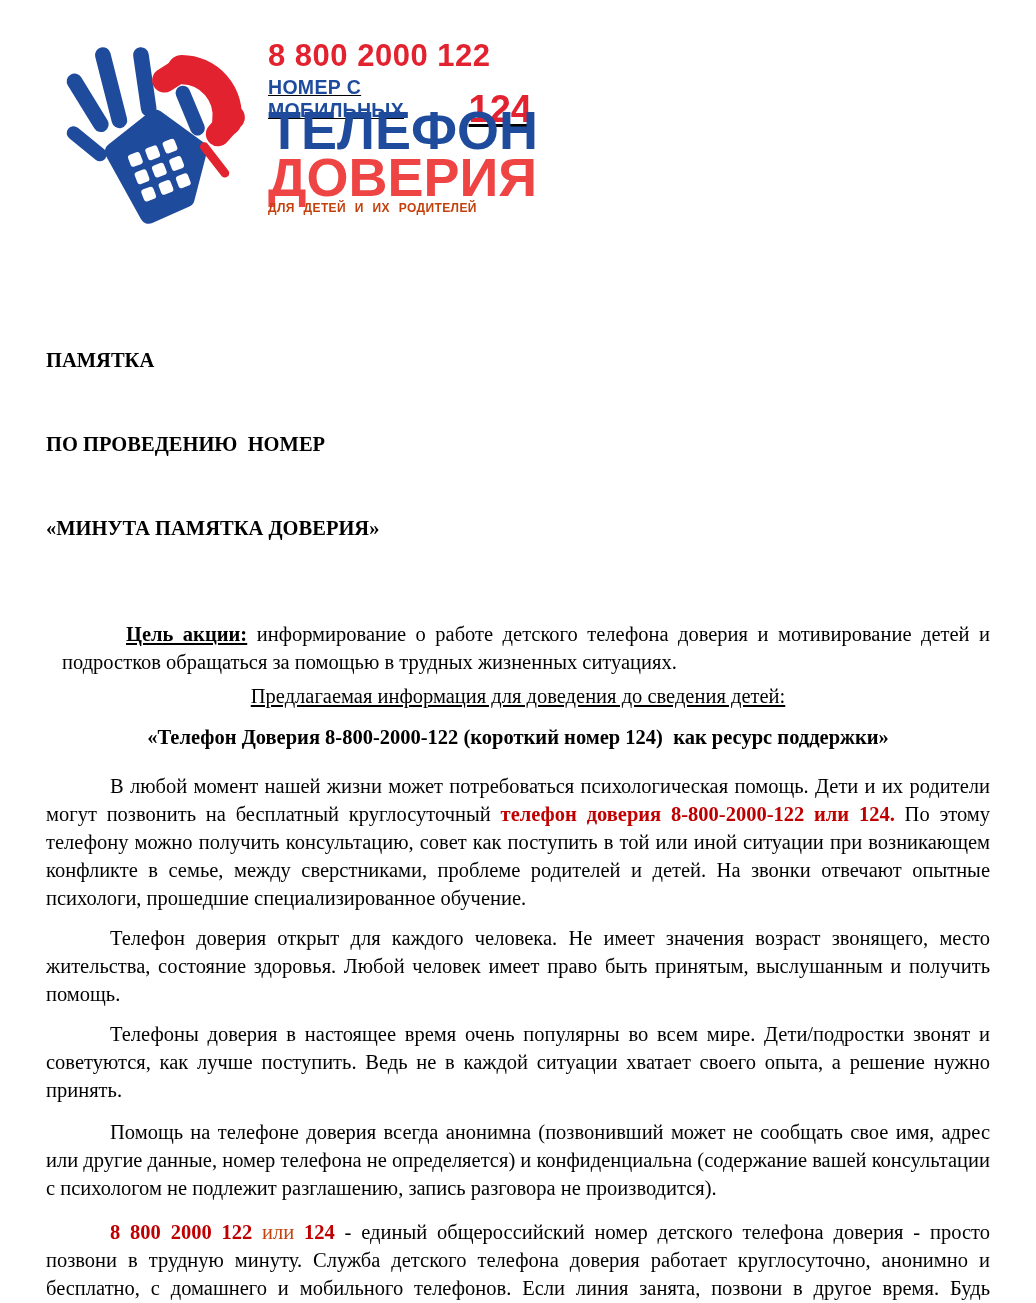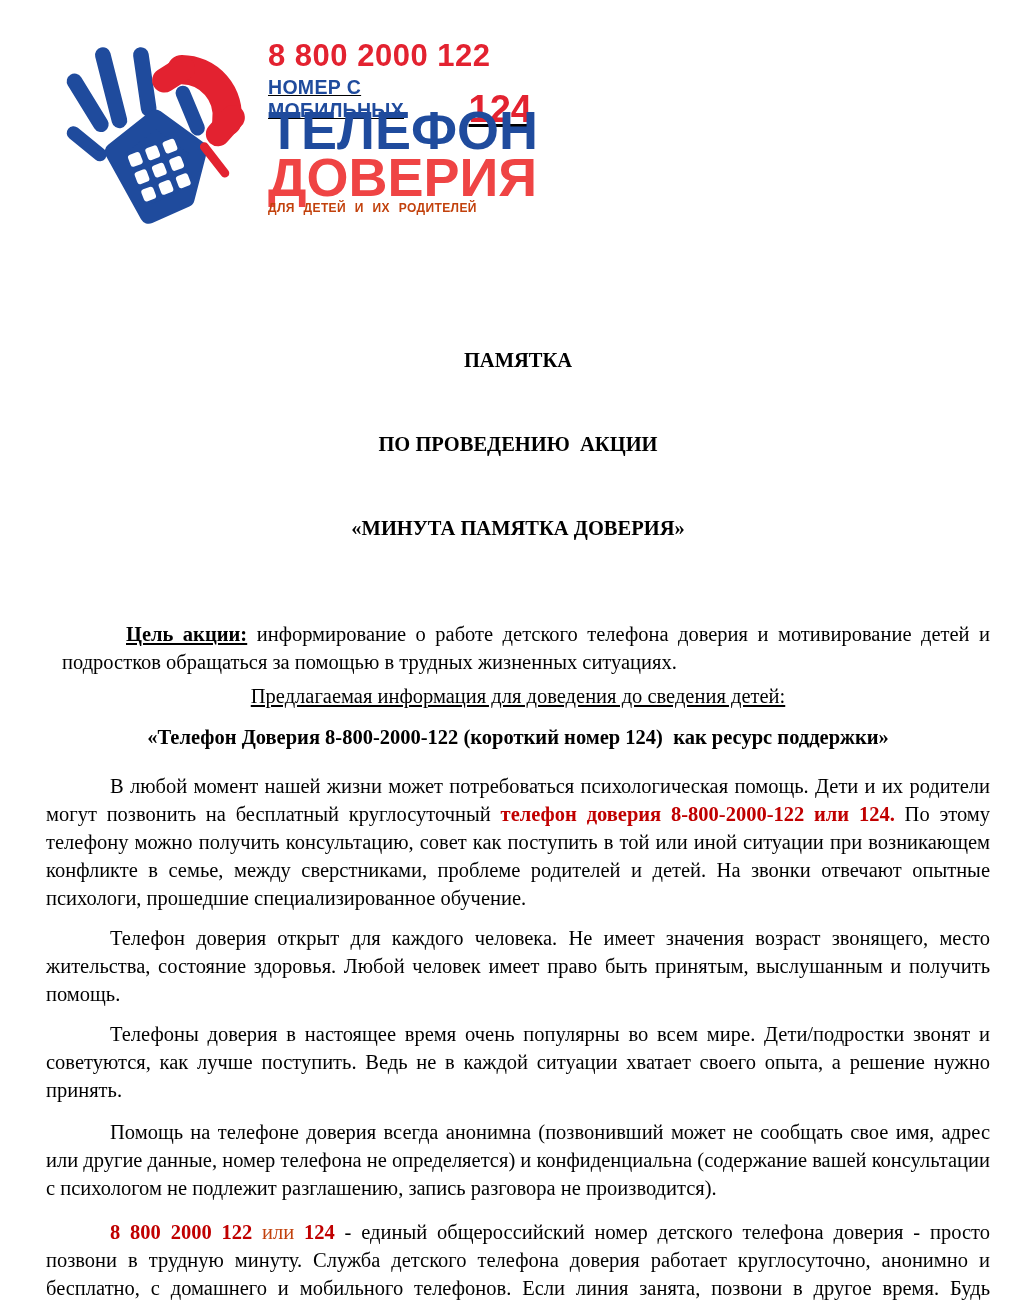--- a/index.html
+++ b/index.html
@@ -46,21 +46,20 @@
   
   .content {
     position: absolute;
     left: 46px; top: 242px;
     width: 944px;
     font-size: 20.5px;
     line-height: 28px;
   }
   .doc-title {
     margin-top: 48px;
-    text-align: center;
     font-weight: bold;
     white-space: pre-wrap;
   }
   .goal-para {
     margin-top: 22px;
     text-align: justify;
     text-indent: 64px;
     margin-left: 16px;
   }
   .goal-label { font-weight: bold; text-decoration: underline; }
@@ -139,21 +138,21 @@
       <div class="logo-big1">ТЕЛЕФОН</div>
       <div class="logo-big2">ДОВЕРИЯ</div>
       <div class="logo-sub">ДЛЯ ДЕТЕЙ И ИХ РОДИТЕЛЕЙ</div>
     </div>
   </div>
 
   <div class="content">
 
     <div class="doc-title">
       <div>ПАМЯТКА</div>
-      <div>ПО ПРОВЕДЕНИЮ  АКЦИИ</div>
+      <div>ПО ПРОВЕДЕНИЮ  НОМЕР</div>
       <div>«МИНУТА ПАМЯТКА ДОВЕРИЯ»</div>
     </div>
 
     <p class="goal-para"><span class="goal-label">Цель акции:</span><span> информирование о  работе детского телефона доверия и мотивирование  детей и подростков обращаться за помощью  в трудных жизненных ситуациях.</span></p>
 
     <div class="section-heading">Предлагаемая информация для доведения до сведения детей:</div>
 
     <div class="subheading">«Телефон Доверия 8-800-2000-122 (короткий номер 124)  как ресурс поддержки»</div>
 
     <p class="para p1"><span class="run-normal">В любой момент нашей жизни может потребоваться психологическая помощь. Дети и их родители могут позвонить на бесплатный круглосуточный </span><span class="run-redbold">телефон доверия 8-800-2000-122 или 124.</span><span class="run-normal"> По этому телефону можно получить консультацию, совет как поступить в той или иной ситуации при возникающем конфликте в семье, между сверстниками, проблеме родителей и детей. На звонки отвечают опытные психологи, прошедшие специализированное обучение.</span></p>

